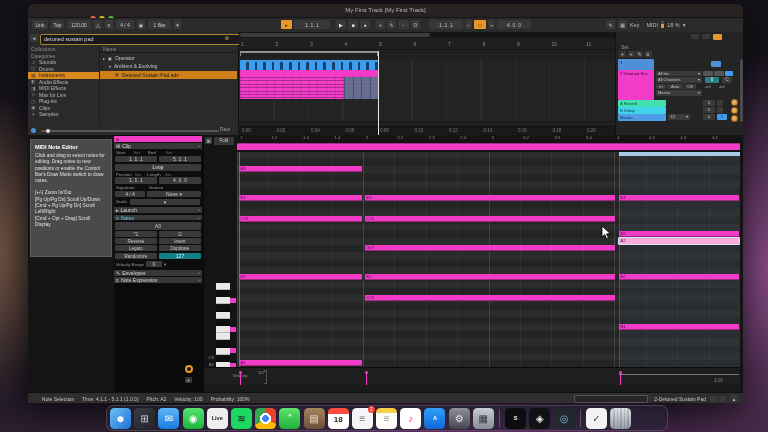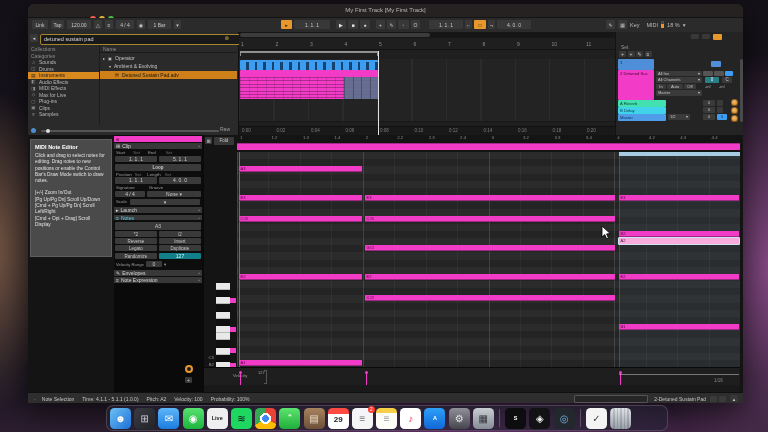--- a/index.html
+++ b/index.html
@@ -537,21 +537,21 @@
   <div id="dock">
       <div class="dicon" style="background: linear-gradient(135deg, rgb(108, 193, 245), rgb(30, 111, 216)); color: rgb(255, 255, 255);">☻</div>
       <div class="dicon" style="background: linear-gradient(135deg, rgb(58, 58, 66), rgb(35, 35, 41)); color: rgb(207, 210, 218);">⊞</div>
       <div class="dicon" style="background: linear-gradient(rgb(93, 182, 248), rgb(26, 124, 224)); color: rgb(255, 255, 255);">✉</div>
       <div class="dicon" style="background: linear-gradient(rgb(87, 225, 112), rgb(28, 181, 60)); color: rgb(255, 255, 255);">◉</div>
       <div class="dicon" style="background: rgb(239, 239, 239); color: rgb(26, 26, 26); font-size: 5.5px; font-weight: bold;">Live</div>
       <div class="dicon" style="background: rgb(30, 215, 96); color: rgb(12, 12, 12);">≋</div>
       <div class="dicon chrome-bg" style="color: rgb(255, 255, 255);"></div>
       <div class="dicon" style="background: linear-gradient(rgb(92, 228, 110), rgb(31, 175, 58)); color: rgb(255, 255, 255);">“</div>
       <div class="dicon" style="background: linear-gradient(rgb(168, 131, 95), rgb(107, 79, 55)); color: rgb(236, 223, 200);">▤</div>
-      <div class="dicon cal-bg" style="color: rgb(34, 34, 34);">29</div>
+      <div class="dicon cal-bg" style="color: rgb(34, 34, 34);">18</div>
       <div class="dicon" style="background: rgb(245, 245, 247); color: rgb(119, 119, 119);">≡<span class="badge">2</span></div>
       <div class="dicon notes-bg" style="color: rgb(154, 154, 154);">≡</div>
       <div class="dicon" style="background: rgb(255, 255, 255); color: rgb(251, 45, 85);">♪</div>
       <div class="dicon" style="background: linear-gradient(rgb(45, 160, 248), rgb(16, 104, 216)); color: rgb(255, 255, 255); font-size: 5.5px; font-weight: bold;">A</div>
       <div class="dicon" style="background: linear-gradient(rgb(144, 144, 154), rgb(69, 69, 77)); color: rgb(228, 228, 232);">⚙</div>
       <div class="dicon" style="background: linear-gradient(rgb(201, 205, 211), rgb(134, 141, 150)); color: rgb(51, 54, 60);">▦</div>
       <div class="dsep"></div>
       <div class="dicon" style="background: rgb(13, 13, 15); color: rgb(255, 255, 255); font-size: 5.5px; font-weight: bold;">S</div>
       <div class="dicon" style="background: rgb(18, 18, 20); color: rgb(242, 242, 242);">◈</div>
       <div class="dicon" style="background: rgb(35, 39, 46); color: rgb(118, 183, 232);">◎</div>

